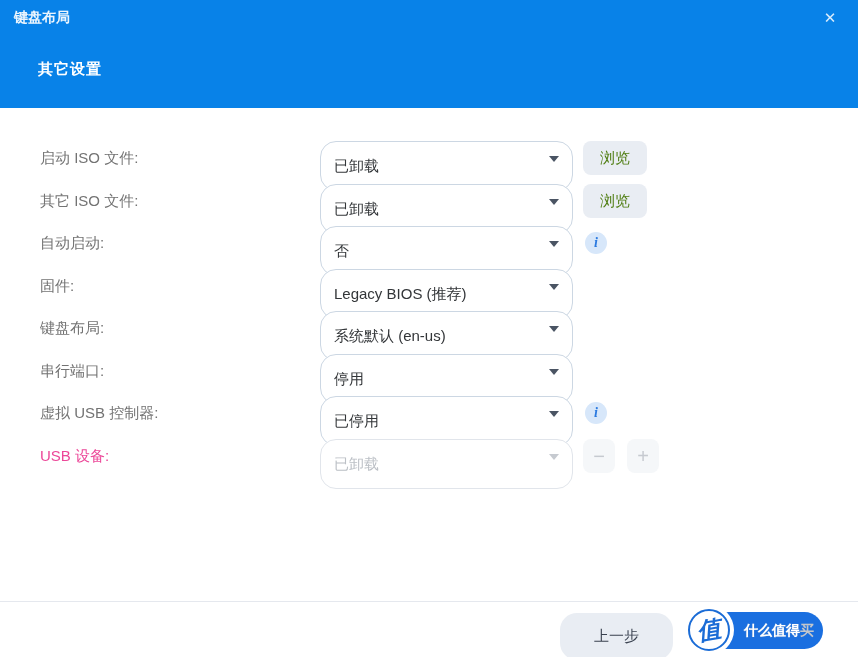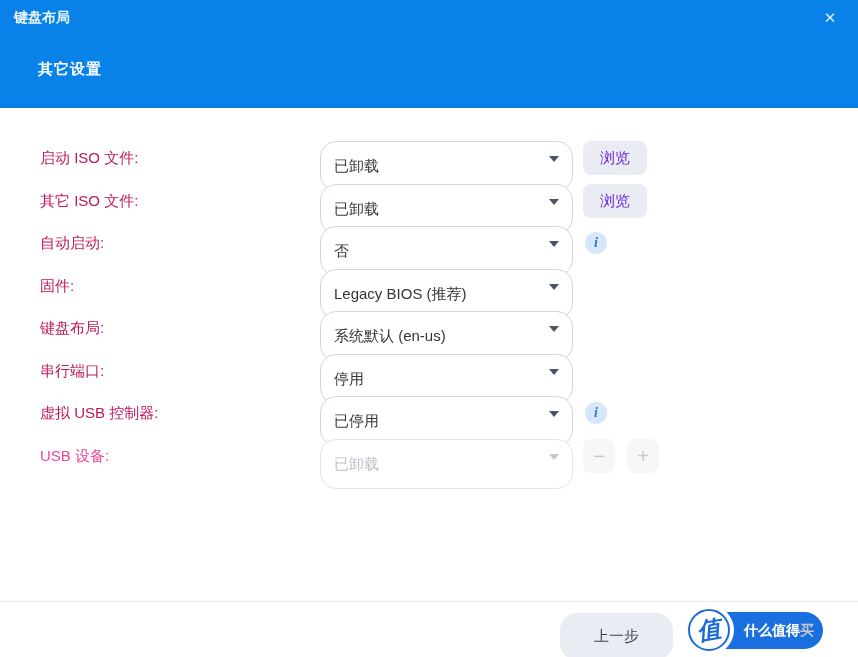--- a/index.html
+++ b/index.html
@@ -25,38 +25,38 @@
     cursor:pointer;
   }
   .heading {
     position:absolute; left:38px; top:60px;
     font-size:15px; font-weight:bold; color:#ffffff; letter-spacing:1px;
   }
   
   .row { position:absolute; left:0; width:858px; height:34px; }
   .row-label {
     position:absolute; left:40px; top:0; line-height:34px;
-    font-size:15px; color:#be185d;
+    font-size:15px; color:#737373;
   }
   .select {
     position:absolute; left:320px; top:0; width:253px; height:50px;
     background:#ffffff; border:1px solid #ccd7e3; border-radius:16px;
     display:flex; align-items:center;
     padding:0 30px 0 13px; font-size:15px; color:#333639;
     cursor:pointer; white-space:nowrap; overflow:hidden;
   }
   .caret {
     position:absolute; right:13px; top:14px; width:0; height:0;
     border-left:5px solid transparent; border-right:5px solid transparent;
     border-top:6px solid #4a5463;
   }
   .btn-browse {
     position:absolute; left:583px; top:0; width:64px; height:34px;
     background:#e9edf3; border:none; border-radius:8px;
-    font-size:15px; color:#6d28d9; cursor:pointer;
+    font-size:15px; color:#4d7c0f; cursor:pointer;
     display:flex; align-items:center; justify-content:center;
     font-family:Liberation Serif, serif;
   }
   .info-badge {
     position:absolute; left:585px; top:6px; width:22px; height:22px;
     border-radius:50%; background:#d7e7fa; color:#2b7ae0;
     font-family:"Liberation Serif","DejaVu Serif",serif;
     font-weight:bold; font-style:italic; font-size:14px;
     display:flex; align-items:center; justify-content:center; cursor:pointer;
   }

